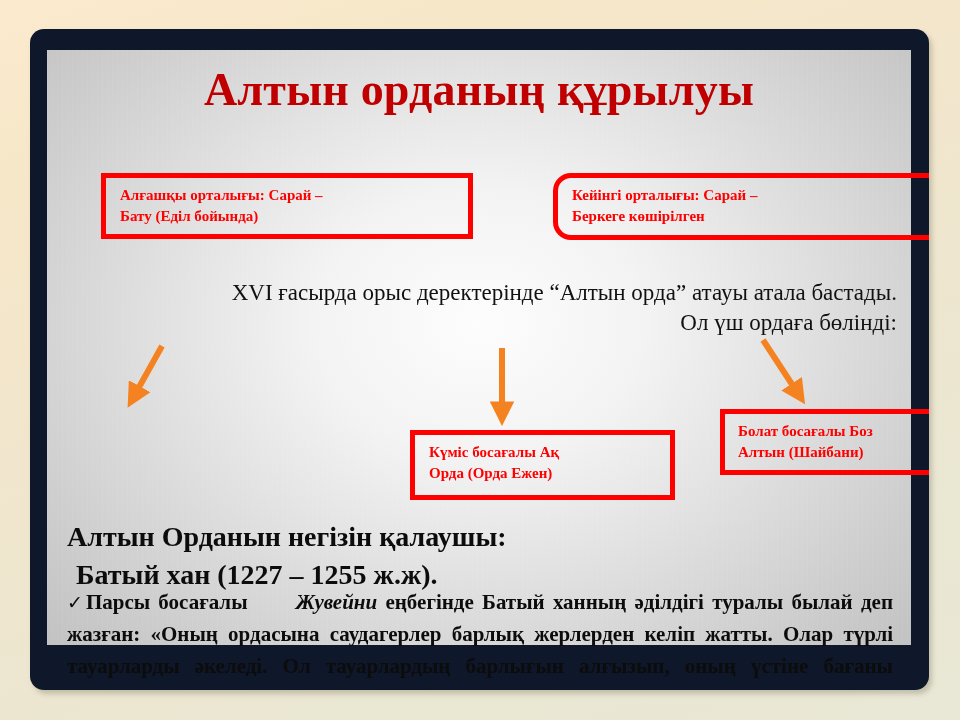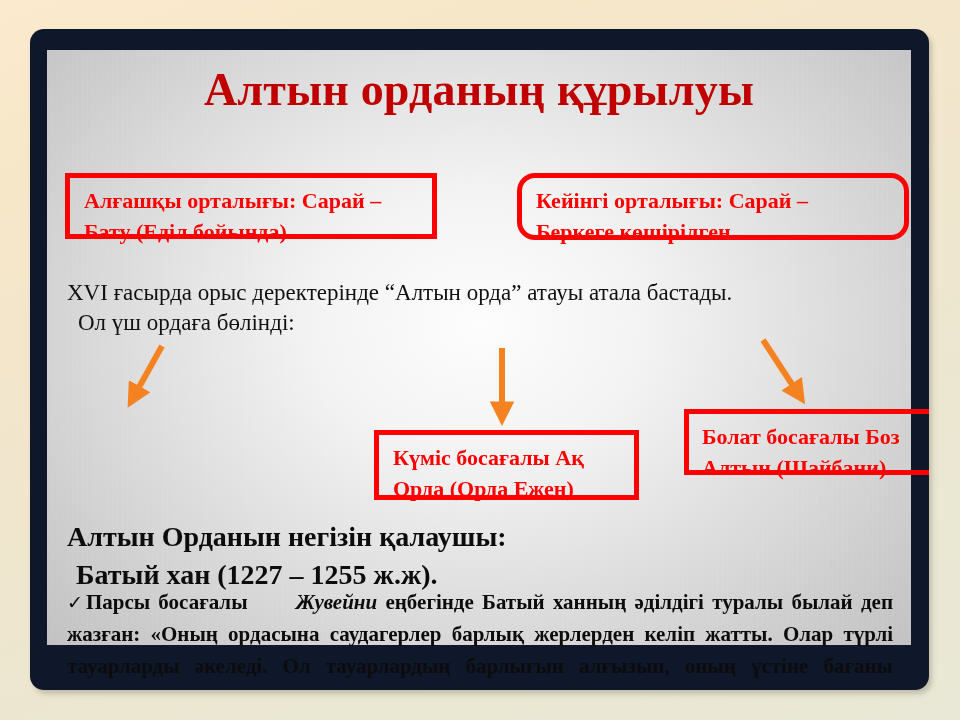--- a/index.html
+++ b/index.html
@@ -78,42 +78,44 @@
     white-space: nowrap;
   }
 
   
   .red-box {
     position: absolute;
     border: 5px solid #ff0000;
     box-sizing: border-box;
     color: #ff0000;
     font-weight: bold;
-    font-size: 22px;
+    font-size: 15px;
     line-height: 1.42;
     padding: 7px 0 14px 14px;
+    margin-left: 36px;
   }
   .red-box span { display: block; white-space: nowrap; }
 
   #box-first-center  { left: 18px;  top: 123px; width: 372px; height: 66px; }
   #box-later-center  { left: 470px; top: 123px; width: 392px; height: 67px; border-radius: 18px; }
   #box-golden-horde  { left: 12px;  top: 359px; width: 266px; height: 70px; }
   #box-white-horde   { left: 327px; top: 380px; width: 265px; height: 70px; }
   #box-blue-horde    { left: 637px; top: 359px; width: 266px; height: 66px;
                        padding-left: 13px; }
 
   
   #intro-paragraph {
     position: absolute;
     left: 20px;
     top: 228px;
     width: 830px;
     font-size: 23px;
     line-height: 1.32;
     color: #111111;
+    text-align: right;
   }
   #intro-paragraph .line-2 { padding-left: 11px; }
 
   #founder-block {
     position: absolute;
     left: 20px;
     top: 468px;
     width: 826px;
     font-size: 28px;
     font-weight: bold;

